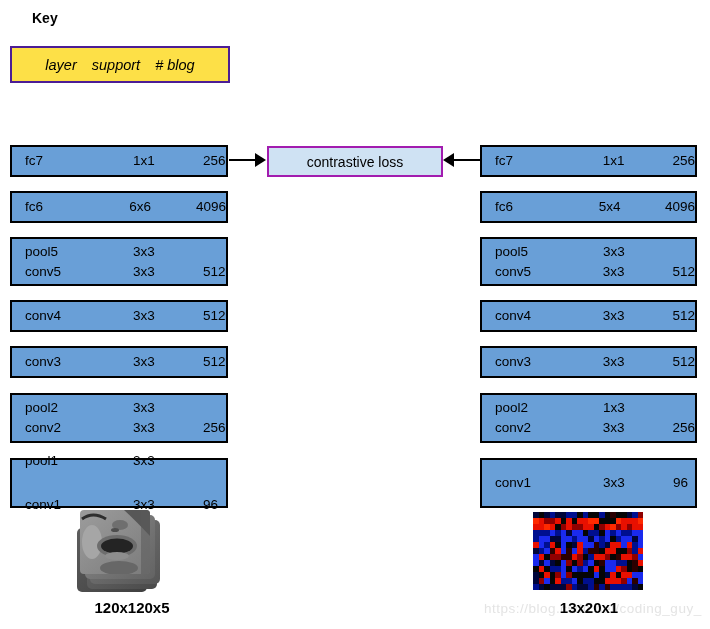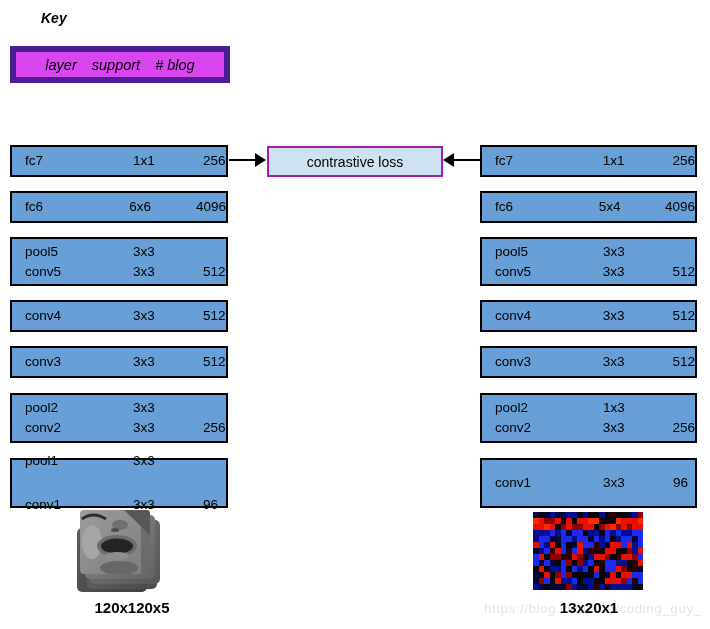--- a/index.html
+++ b/index.html
@@ -1,24 +1,24 @@
 <!DOCTYPE html>
 <html style="--box-blue: #699fd7; --loss-bg: #cfe2f3; --wm-color: #e4e4e4;"><head>
 <meta charset="utf-8">
 <style>
   html,body{margin:0;padding:0;background:#fff;}
   #canvas{
     position:relative;width:710px;height:629px;background:#ffffff;
     font-family:"Liberation Sans","DejaVu Sans",sans-serif;color:#000;
     overflow:hidden;
   }
-  .key-title{position:absolute;left:41px;top:10px;font-size:14px;font-weight:bold;font-style:italic;}
+  .key-title{position:absolute;left:32px;top:10px;font-size:14px;font-weight:bold;}
   .key-box{
     position:absolute;left:10px;top:46px;width:220px;height:37px;box-sizing:border-box;
-    border:6px solid #4c1d95;background:#d946ef;display:flex;align-items:center;justify-content:center;
+    border:2px solid #4c1d95;background:#fde047;display:flex;align-items:center;justify-content:center;
     gap:15px;font-size:14.5px;font-style:italic;
   }
   .layer-box{
     position:absolute;box-sizing:border-box;border:2px solid #000;
     background:var(--box-blue);display:flex;flex-direction:column;justify-content:center;
   }
   .layer-row{display:flex;padding-left:13px;line-height:20px;font-size:13.5px;}
   .col-layer{width:80px;}
   .col-support{width:70px;margin-left:28px;}
   .col-filts{flex:1;}

